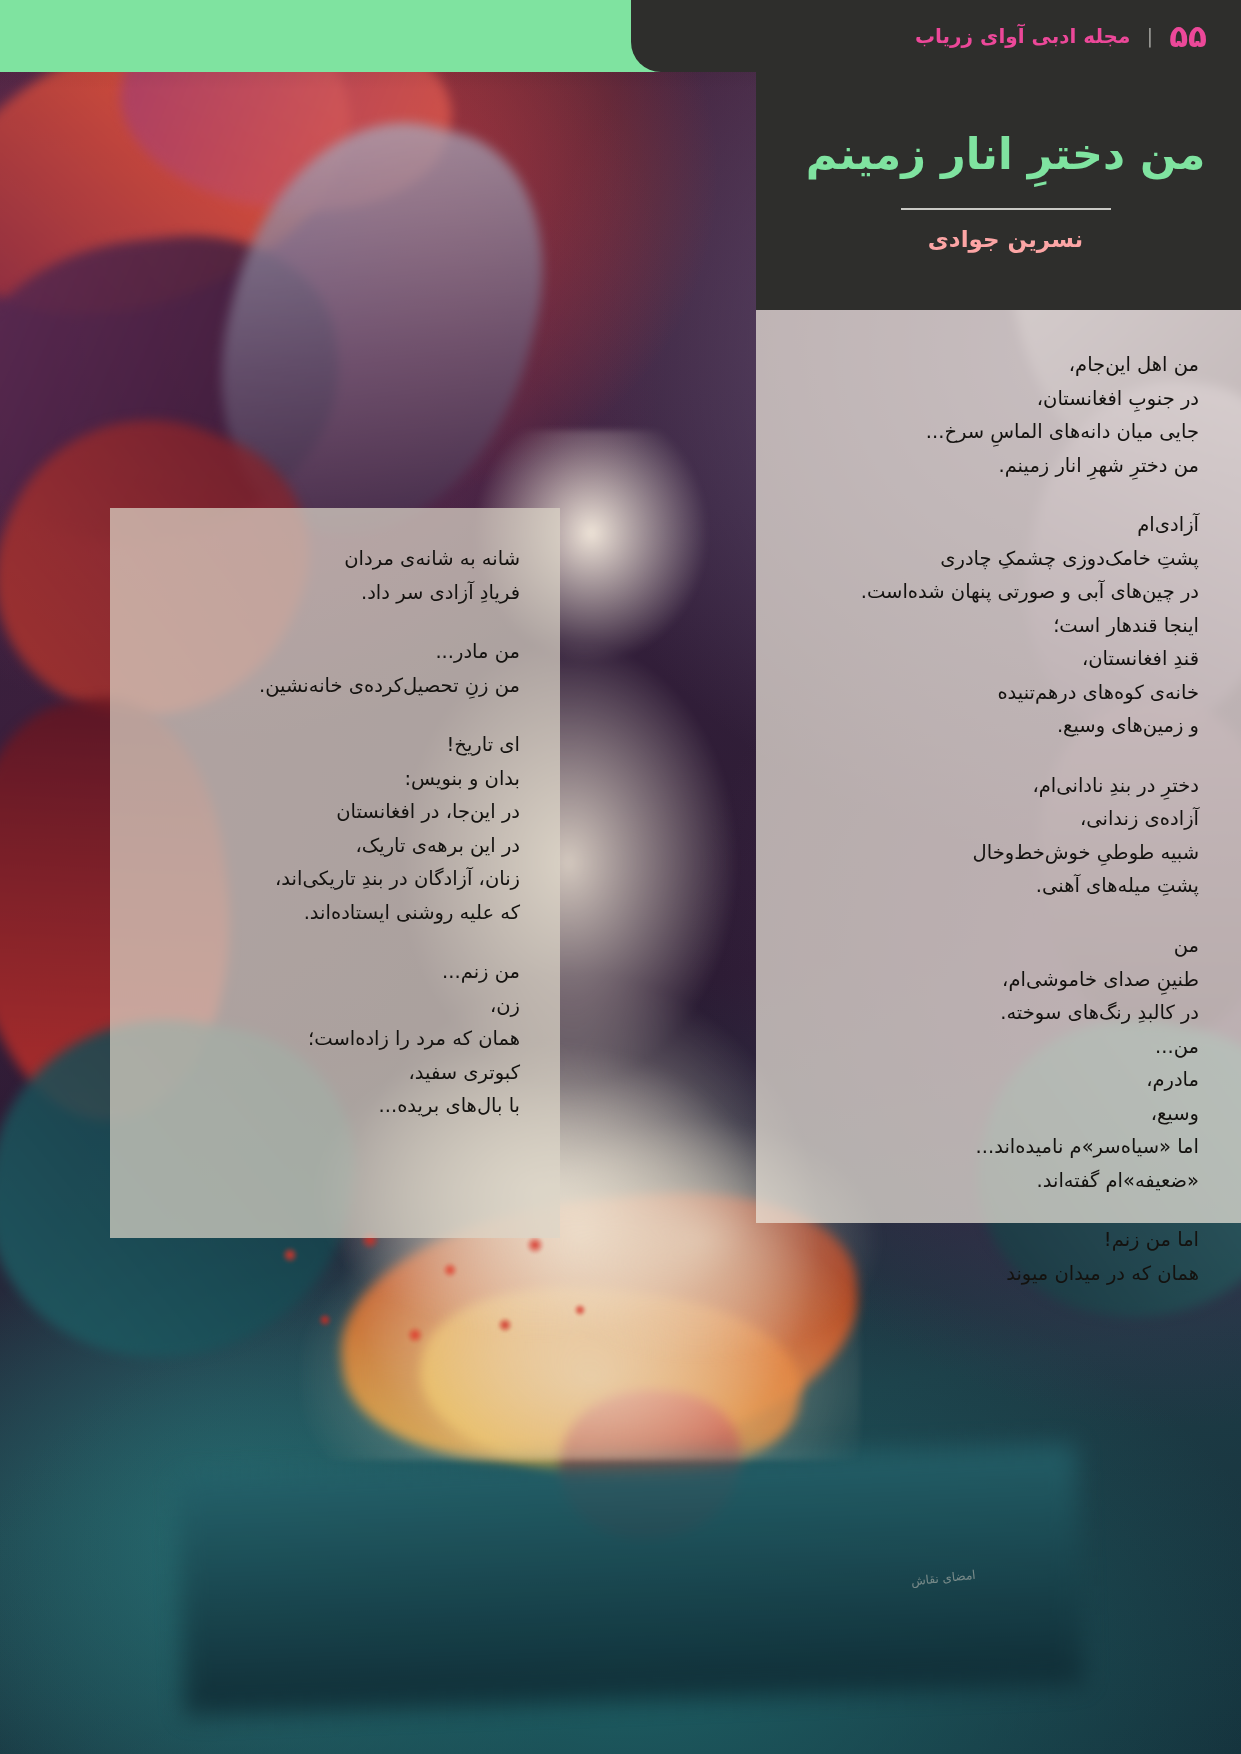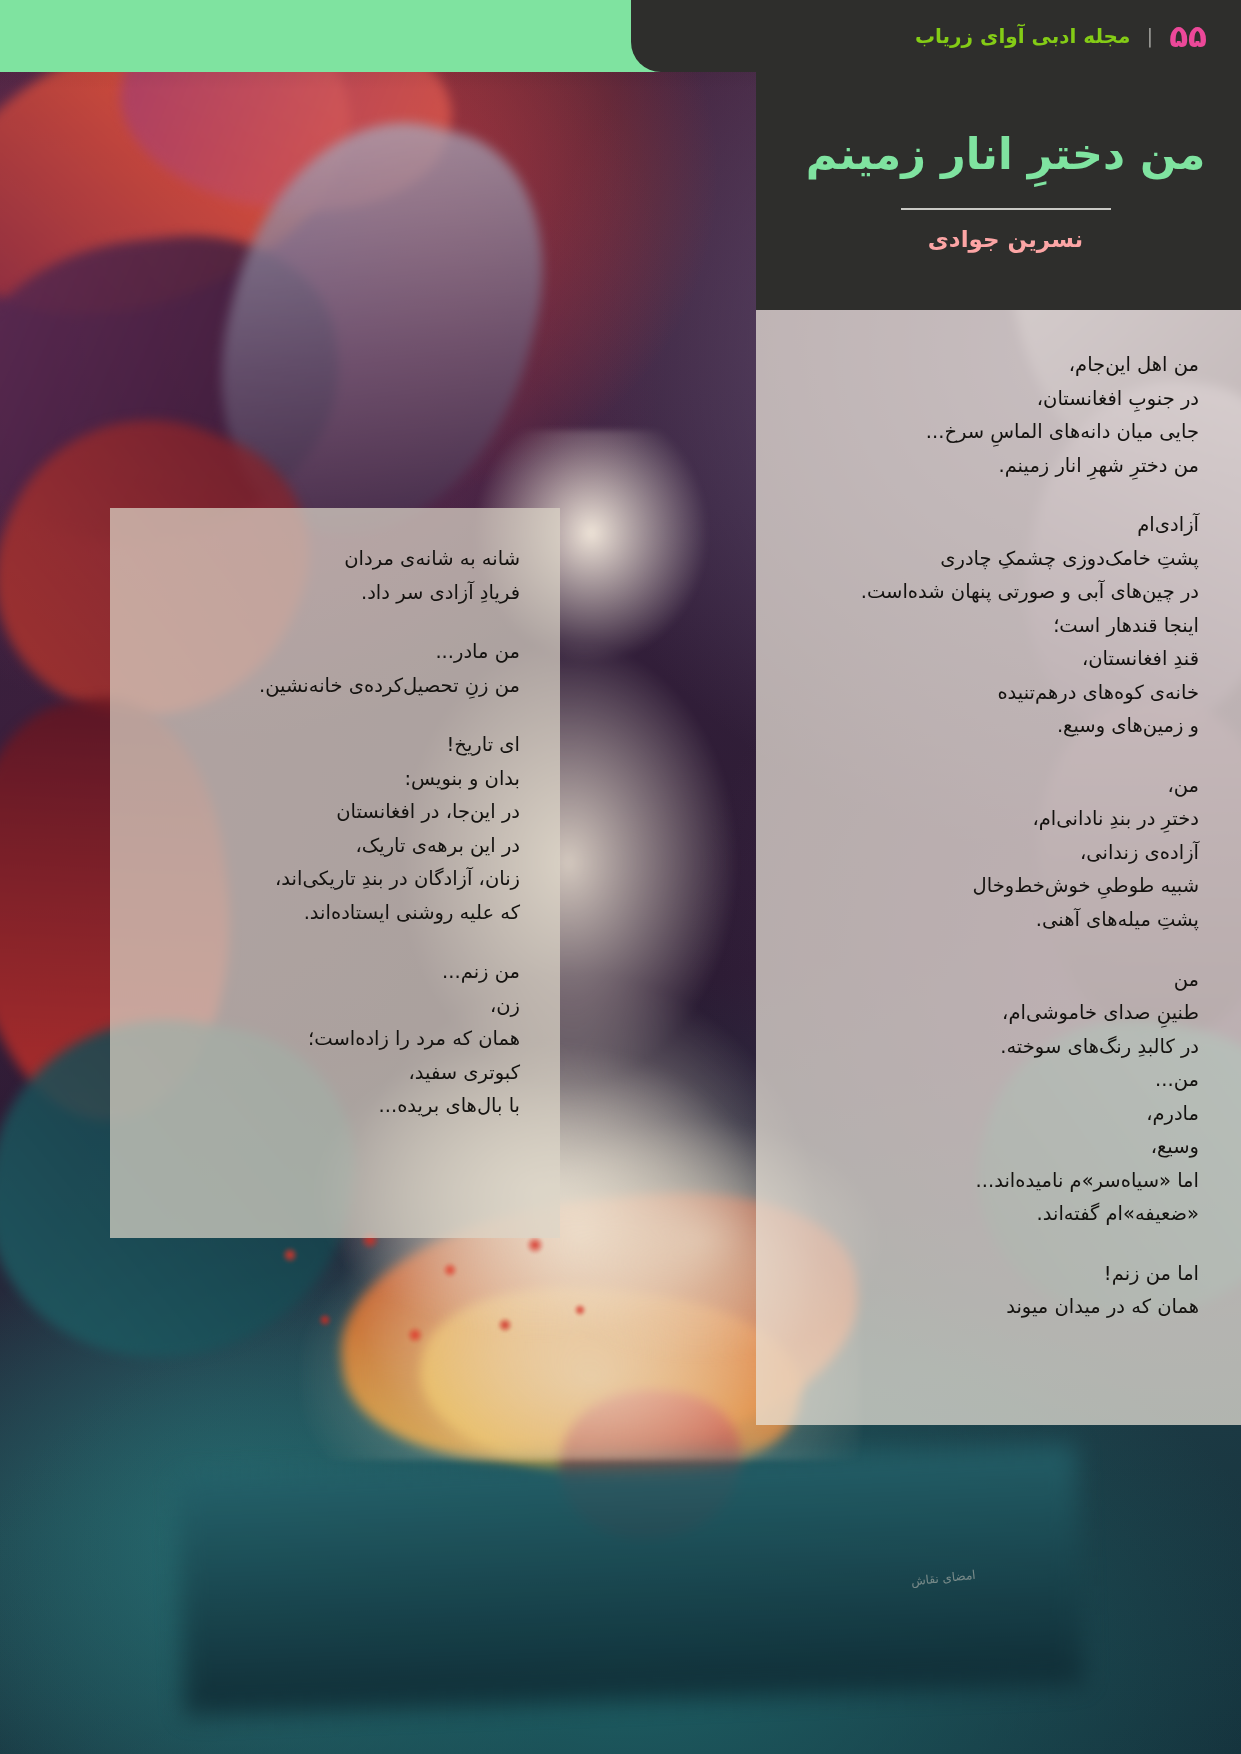--- a/index.html
+++ b/index.html
@@ -100,21 +100,21 @@
     border-bottom-left-radius:30px;
     display:flex;align-items:center;justify-content:flex-start;
     padding-right:34px;
     box-sizing:border-box;
     gap:16px;
   }
   .page-number{
     color:#ec4899;font-size:31px;font-weight:bold;letter-spacing:0;
   }
   .tab-sep{color:#9a9a96;font-size:20px;}
-  .magazine-name{color:#84cc16;font-size:20px;font-weight:bold;}
+  .magazine-name{color:#ec4899;font-size:20px;font-weight:bold;}
 
   
   .title-block{
     position:absolute;top:72px;right:0;
     width:485px;height:238px;
     background:#2e2e2c;
     box-sizing:border-box;
     padding:34px 20px 20px 34px;
     text-align:center;
   }
@@ -130,21 +130,21 @@
     width:210px;height:2px;background:#c9c9c5;
     margin:26px auto 0 auto;
   }
   .poet-name{
     color:#fca5a5;font-size:23px;font-weight:bold;margin-top:16px;
   }
 
   
   .col-right{
     position:absolute;top:310px;right:0;
-    width:485px;height:1115px;
+    width:485px;height:913px;
     background:rgba(236,229,218,.72);
     box-sizing:border-box;
     padding:38px 42px 30px 42px;
   }
   .col-left{
     position:absolute;top:508px;left:110px;
     width:450px;height:730px;
     background:rgba(221,214,200,.72);
     box-sizing:border-box;
     padding:34px 40px 30px 60px;
@@ -221,21 +221,20 @@
     <p class="stanza">
       <span class="line">آزادی‌ام</span>
       <span class="line">پشتِ خامک‌دوزی چشمکِ چادری</span>
       <span class="line">در چین‌های آبی و صورتی پنهان شده‌است.</span>
       <span class="line">اینجا قندهار است؛</span>
       <span class="line">قندِ افغانستان،</span>
       <span class="line">خانه‌ی کوه‌های درهم‌تنیده</span>
       <span class="line">و زمین‌های وسیع.</span>
     </p>
     <p class="stanza">
-      <span class="line">من،</span>
       <span class="line">دخترِ در بندِ نادانی‌ام،</span>
       <span class="line">آزاده‌ی زندانی،</span>
       <span class="line">شبیه طوطیِ خوش‌خط‌وخال</span>
       <span class="line">پشتِ میله‌های آهنی.</span>
     </p>
     <p class="stanza">
       <span class="line">من</span>
       <span class="line">طنینِ صدای خاموشی‌ام،</span>
       <span class="line">در کالبدِ رنگ‌های سوخته.</span>
       <span class="line">من...</span>

